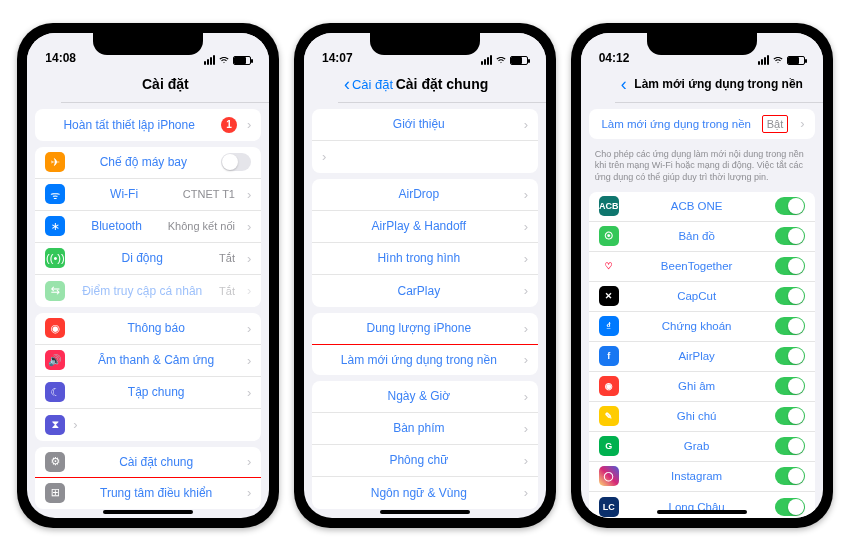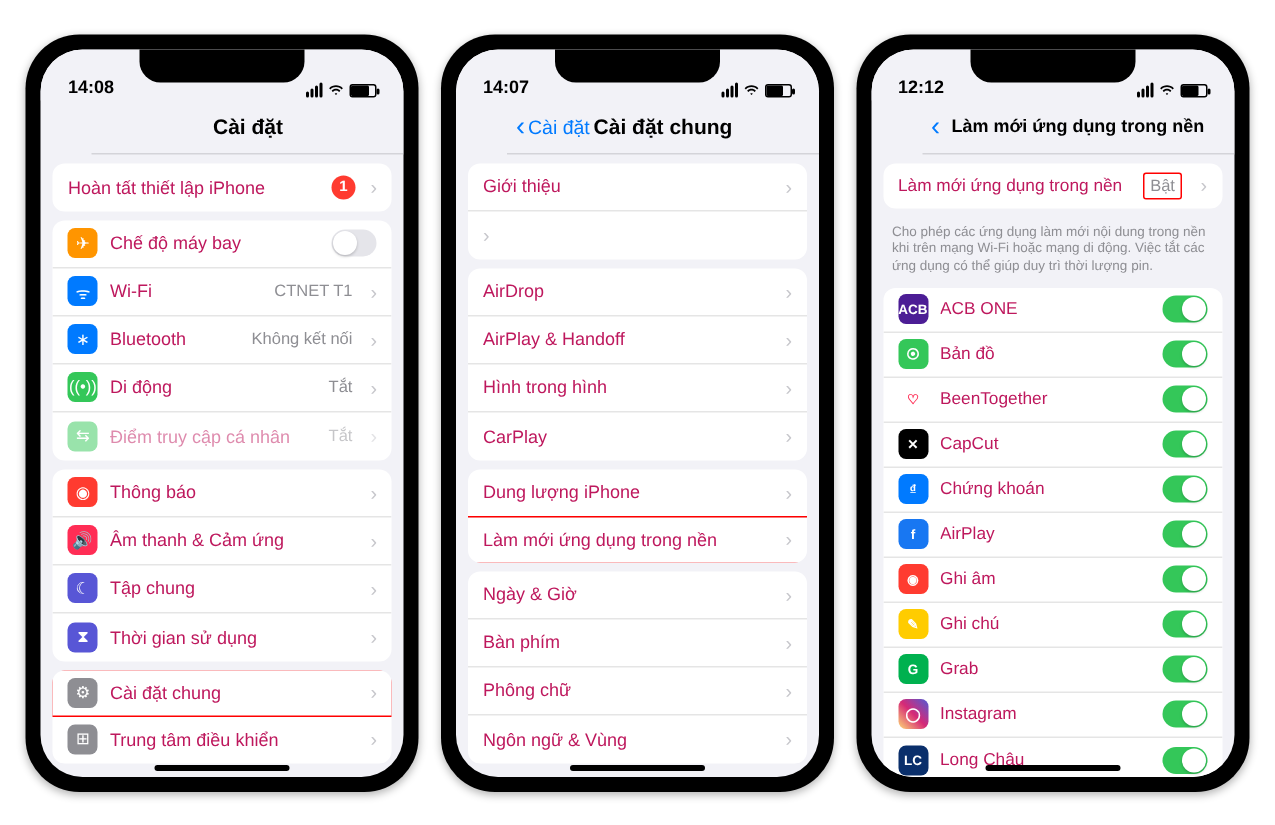--- a/index.html
+++ b/index.html
@@ -88,21 +88,21 @@
     display:flex; align-items:center;
     min-height:32px;
     padding:4px 10px;
     font-size:12px;
     border-bottom:.5px solid rgba(0,0,0,.1);
     position:relative;
     gap:8px;
   }
   .row.small{min-height:30px;padding:3px 10px;font-size:11.5px;}
   .row:last-child{border-bottom:none;}
-  .row .label{flex:1;color:#be185d;white-space:nowrap;overflow:hidden;text-overflow:ellipsis;}
+  .row .label{flex:1;color:#3b82f6;white-space:nowrap;overflow:hidden;text-overflow:ellipsis;text-align:center;}
   .row .value{color:#8e8e93;font-size:11px;margin-right:4px;}
   .row .chevron{color:#c7c7cc;font-size:13px;}
   .icon-box{
     width:20px;height:20px;border-radius:5px;
     display:flex;align-items:center;justify-content:center;
     font-size:11px;color:#fff;flex-shrink:0;
   }
   .app-icon{
     width:20px;height:20px;border-radius:5px;
     display:flex;align-items:center;justify-content:center;
@@ -206,21 +206,20 @@
             <span class="label">Âm thanh &amp; Cảm ứng</span>
             <span class="chevron">›</span>
           </div>
           <div class="row">
             <div class="icon-box" style="background: rgb(88, 86, 214);">☾</div>
             <span class="label">Tập chung</span>
             <span class="chevron">›</span>
           </div>
           <div class="row">
             <div class="icon-box" style="background: rgb(88, 86, 214);">⧗</div>
-            <span class="label">Thời gian sử dụng</span>
             <span class="chevron">›</span>
           </div>
         </div>
       <div class="group tight" id="p1g3">
           <div class="row highlight-red">
             <div class="icon-box" style="background: rgb(142, 142, 147);">⚙</div>
             <span class="label">Cài đặt chung</span>
             <span class="chevron">›</span>
           </div>
           <div class="row">
@@ -319,21 +318,21 @@
         </div>
     </div>
     <div class="home-indicator"></div>
   </div>
 </div>
 
 <div class="phone">
   <div class="notch"></div>
   <div class="screen">
     <div class="status-bar">
-      <span>12:12</span>
+      <span>04:12</span>
       <div class="status-right">
         <div class="bars">
             <span></span>
             <span></span>
             <span></span>
             <span></span>
           </div>
         <svg class="wifi" viewBox="0 0 24 24" fill="#000">
             <path d="M12 20l-2-2c1-1 3-1 4 0l-2 2zm-5-5l-2-2c4-4 10-4 14 0l-2 2c-3-3-7-3-10 0zm-4-4l-2-2c6-6 16-6 22 0l-2 2c-5-5-13-5-18 0z"></path>
           </svg>
@@ -352,21 +351,21 @@
       <div class="group tight">
         <div class="row small">
           <span class="label">Làm mới ứng dụng trong nền</span>
           <span class="value highlight-red" style="padding:2px 4px;border-radius:2px;">Bật</span>
           <span class="chevron">›</span>
         </div>
       </div>
       <div class="footer-note">Cho phép các ứng dụng làm mới nội dung trong nền khi trên mạng Wi-Fi hoặc mạng di động. Việc tắt các ứng dụng có thể giúp duy trì thời lượng pin.</div>
       <div class="group tight" id="p3apps" style="margin-top:8px">
           <div class="row small">
-            <div class="app-icon" style="background: #4c1d95;">ACB</div>
+            <div class="app-icon" style="background: #0f766e;">ACB</div>
             <span class="label">ACB ONE</span>
             <div class="toggle on"></div>
           </div>
           <div class="row small">
             <div class="app-icon" style="background: rgb(52, 199, 89);">⦿</div>
             <span class="label">Bản đồ</span>
             <div class="toggle on"></div>
           </div>
           <div class="row small">
             <div class="app-icon" style="background: rgb(255, 255, 255); color: rgb(255, 45, 85);">♡</div>

